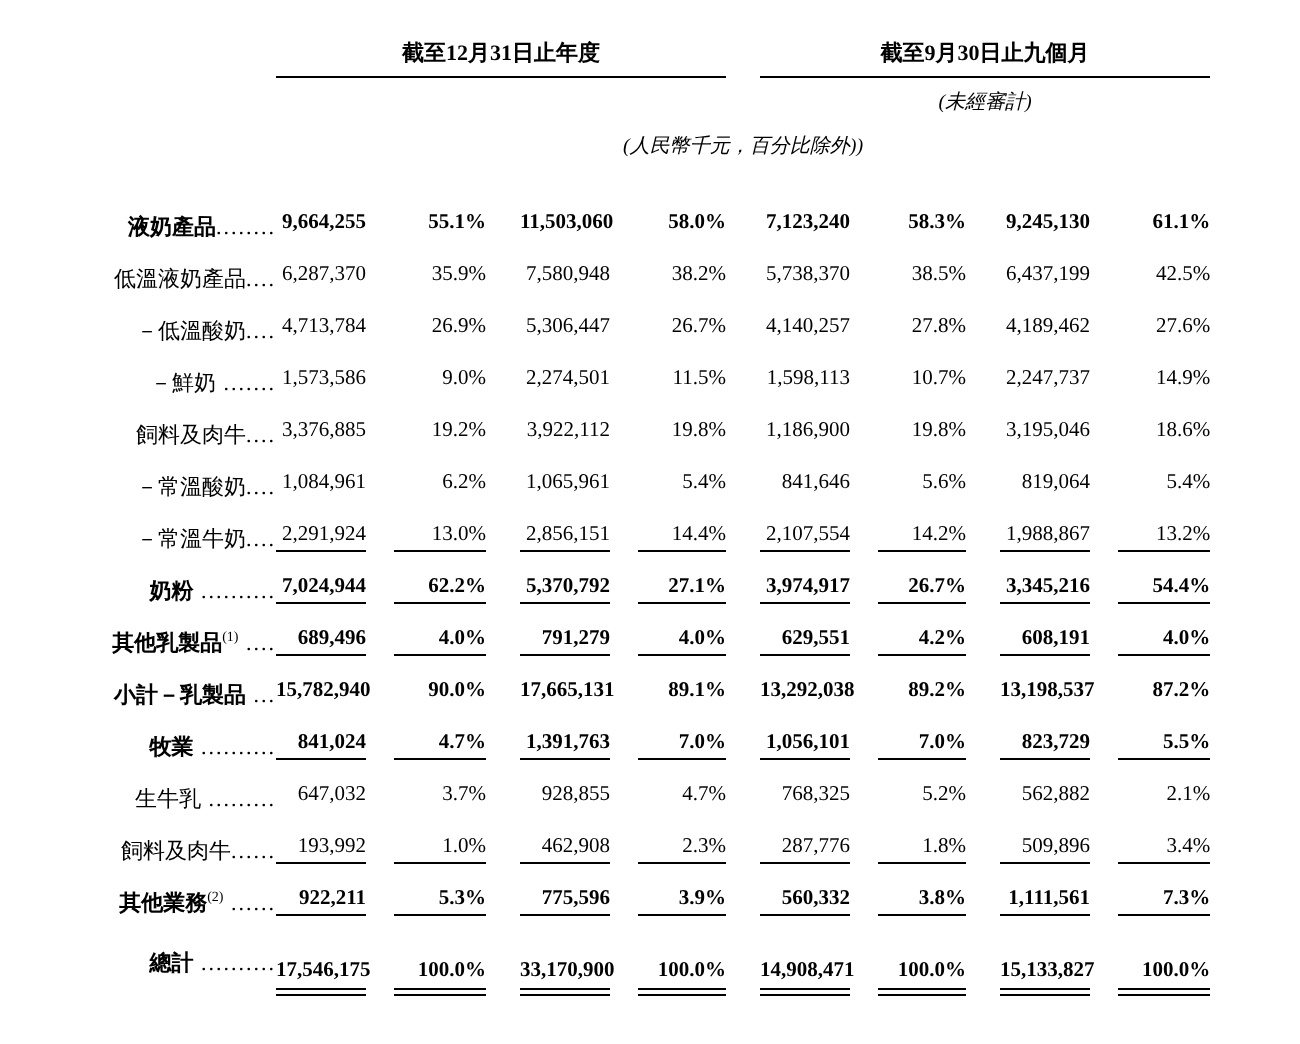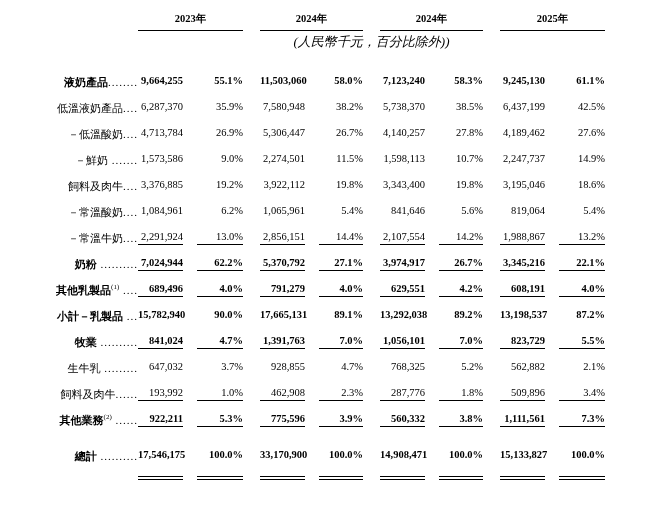--- a/index.html
+++ b/index.html
@@ -28,38 +28,38 @@
   .year-cell{
     text-align:center;font-weight:bold;font-size:10.5px;
     border-bottom:1.5px solid #000;
     height:16px;padding-bottom:4px;white-space:nowrap;
   }
   .unaud-cell{
     text-align:center;font-style:italic;font-size:10px;
     height:23px;vertical-align:middle;white-space:nowrap;
   }
   .note-cell{
-    text-align:center;font-style:italic;font-size:13px;
+    text-align:center;font-style:italic;font-size:10px;
     height:21px;vertical-align:middle;white-space:nowrap;
   }
   tr.spacer td{height:17px;}
   tr.data{height:26px;}
   tr.data td{vertical-align:middle;}
   td.lbl{
     text-align:right;white-space:nowrap;font-size:11px;overflow:hidden;
   }
   tr.indent td.lbl{padding-left:18px;}
   tr.bold{font-weight:bold;}
   td.lbl .dots{font-weight:normal;letter-spacing:1px;}
   td.lbl sup{font-size:7px;font-weight:normal;vertical-align:super;line-height:0;}
   td.num{text-align:right;white-space:nowrap;font-size:10.5px;}
   td.num .u{display:block;padding-bottom:2px;border-bottom:1.5px solid transparent;}
   td.pct .u{margin-left:14px;}
   tr.rule td.num .u{border-bottom:1.5px solid #000;}
-  tr.dbl td.num .u{border-bottom:4px double #000;padding-bottom:16px;margin-top:16px;}
+  tr.dbl td.num .u{border-bottom:4px double #000;padding-bottom:3px;margin-top:16px;}
   td.gap{border:none;}
 </style>
 </head>
 <body>
 
 <div class="page">
   <table class="fin">
     <colgroup>
       <col style="width:108px">
       <col style="width:45px">
@@ -70,27 +70,29 @@
       <col style="width:17px">
       <col style="width:45px">
         <col style="width:58px">
       <col style="width:17px">
       <col style="width:45px">
         <col style="width:60px">
     </colgroup>
     <thead>
       <tr>
         <td></td>
-        <td class="year-cell" colspan="2">2023年</td>
+        <td class="grp-cell" colspan="5">截至12月31日止年度</td>
         <td class="gap"></td>
-        <td class="year-cell" colspan="2">2024年</td>
+        <td class="grp-cell" colspan="5">截至9月30日止九個月</td>
+      </tr>
+      <tr>
+        <td></td>
+        <td colspan="5"></td>
         <td class="gap"></td>
-        <td class="year-cell" colspan="2">2024年</td>
-        <td class="gap"></td>
-        <td class="year-cell" colspan="2">2025年</td>
+        <td class="unaud-cell" colspan="5">(未經審計)</td>
       </tr>
       <tr>
         <td></td>
         <td class="note-cell" colspan="11">(人民幣千元，百分比除外))</td>
       </tr>
       <tr class="spacer">
         <td colspan="12"></td>
       </tr>
     </thead>
     <tbody>
@@ -224,21 +226,21 @@
           </td>
           <td class="gap"></td>
           <td class="num val">
             <div class="u">3,922,112</div>
           </td>
           <td class="num pct">
             <div class="u">19.8%</div>
           </td>
           <td class="gap"></td>
           <td class="num val">
-            <div class="u">3,343,400</div>
+            <div class="u">1,186,900</div>
           </td>
           <td class="num pct">
             <div class="u">19.8%</div>
           </td>
           <td class="gap"></td>
           <td class="num val">
             <div class="u">3,195,046</div>
           </td>
           <td class="num pct">
             <div class="u">18.6%</div>
@@ -324,21 +326,21 @@
             <div class="u">3,974,917</div>
           </td>
           <td class="num pct">
             <div class="u">26.7%</div>
           </td>
           <td class="gap"></td>
           <td class="num val">
             <div class="u">3,345,216</div>
           </td>
           <td class="num pct">
-            <div class="u">22.1%</div>
+            <div class="u">54.4%</div>
           </td>
         </tr>
         <tr class="data bold rule">
           <td class="lbl"><span>其他乳製品</span><sup>(1)</sup><span class="dots"> ....</span></td>
           <td class="num val">
             <div class="u">689,496</div>
           </td>
           <td class="num pct">
             <div class="u">4.0%</div>
           </td>

